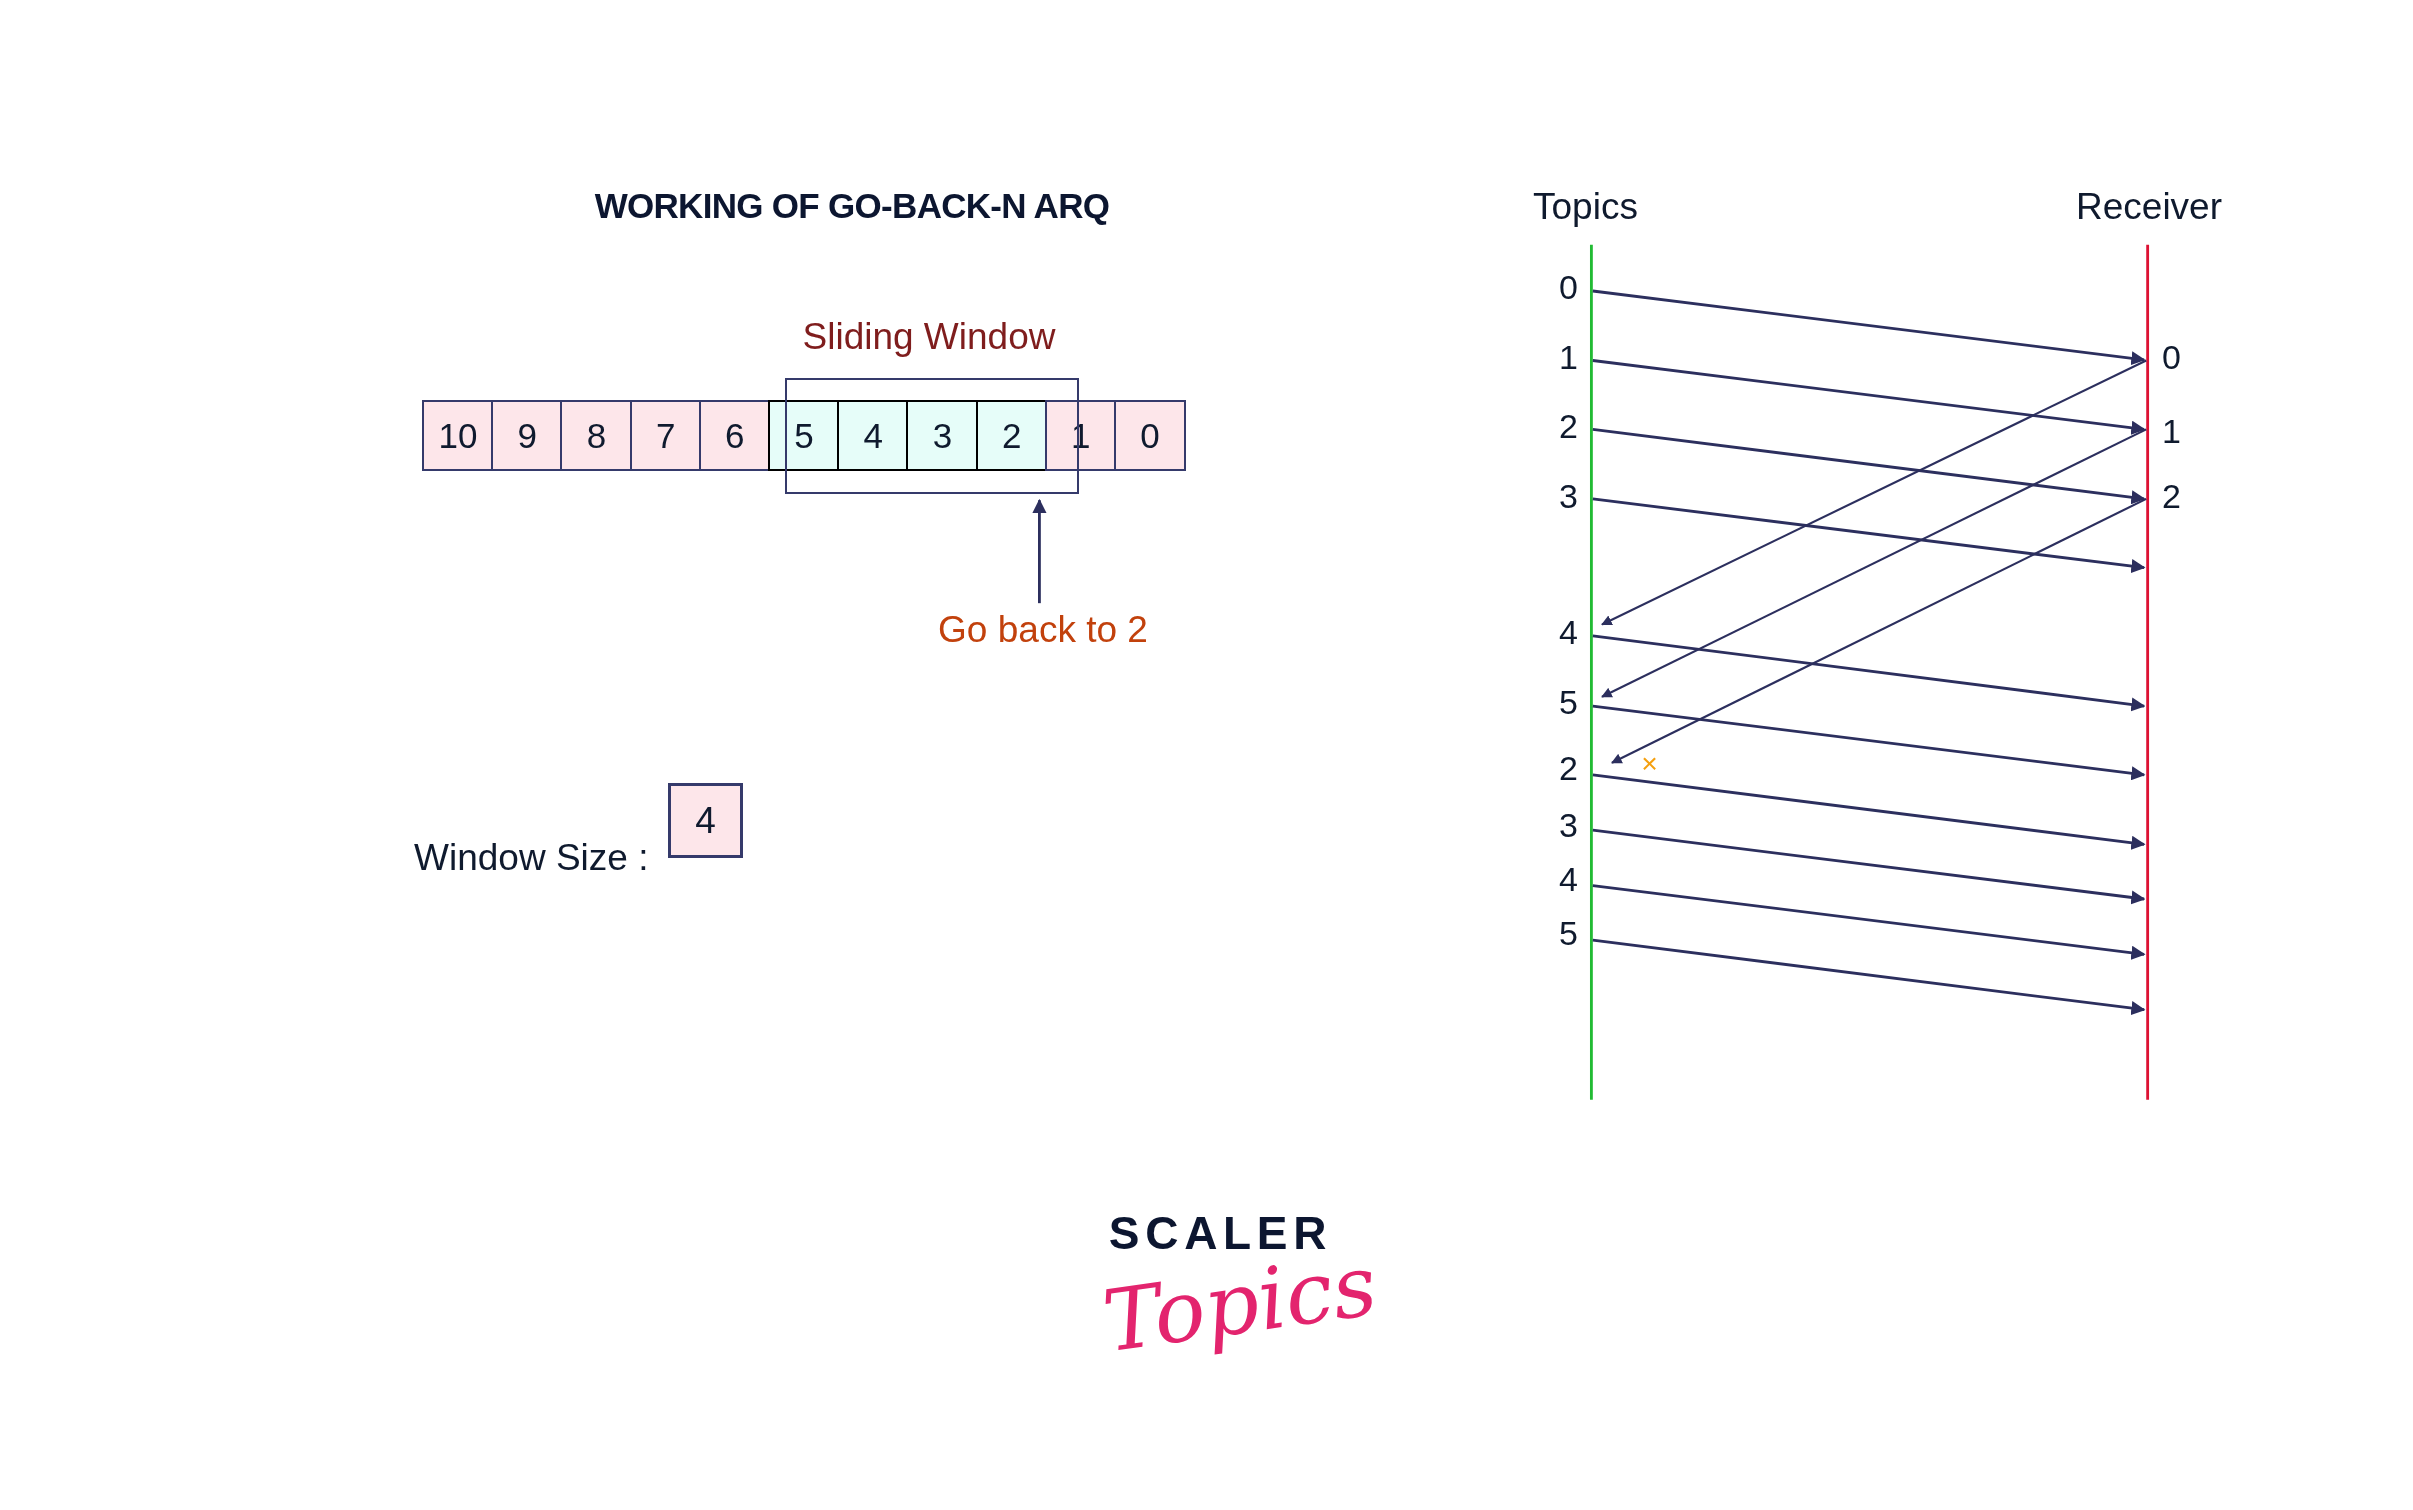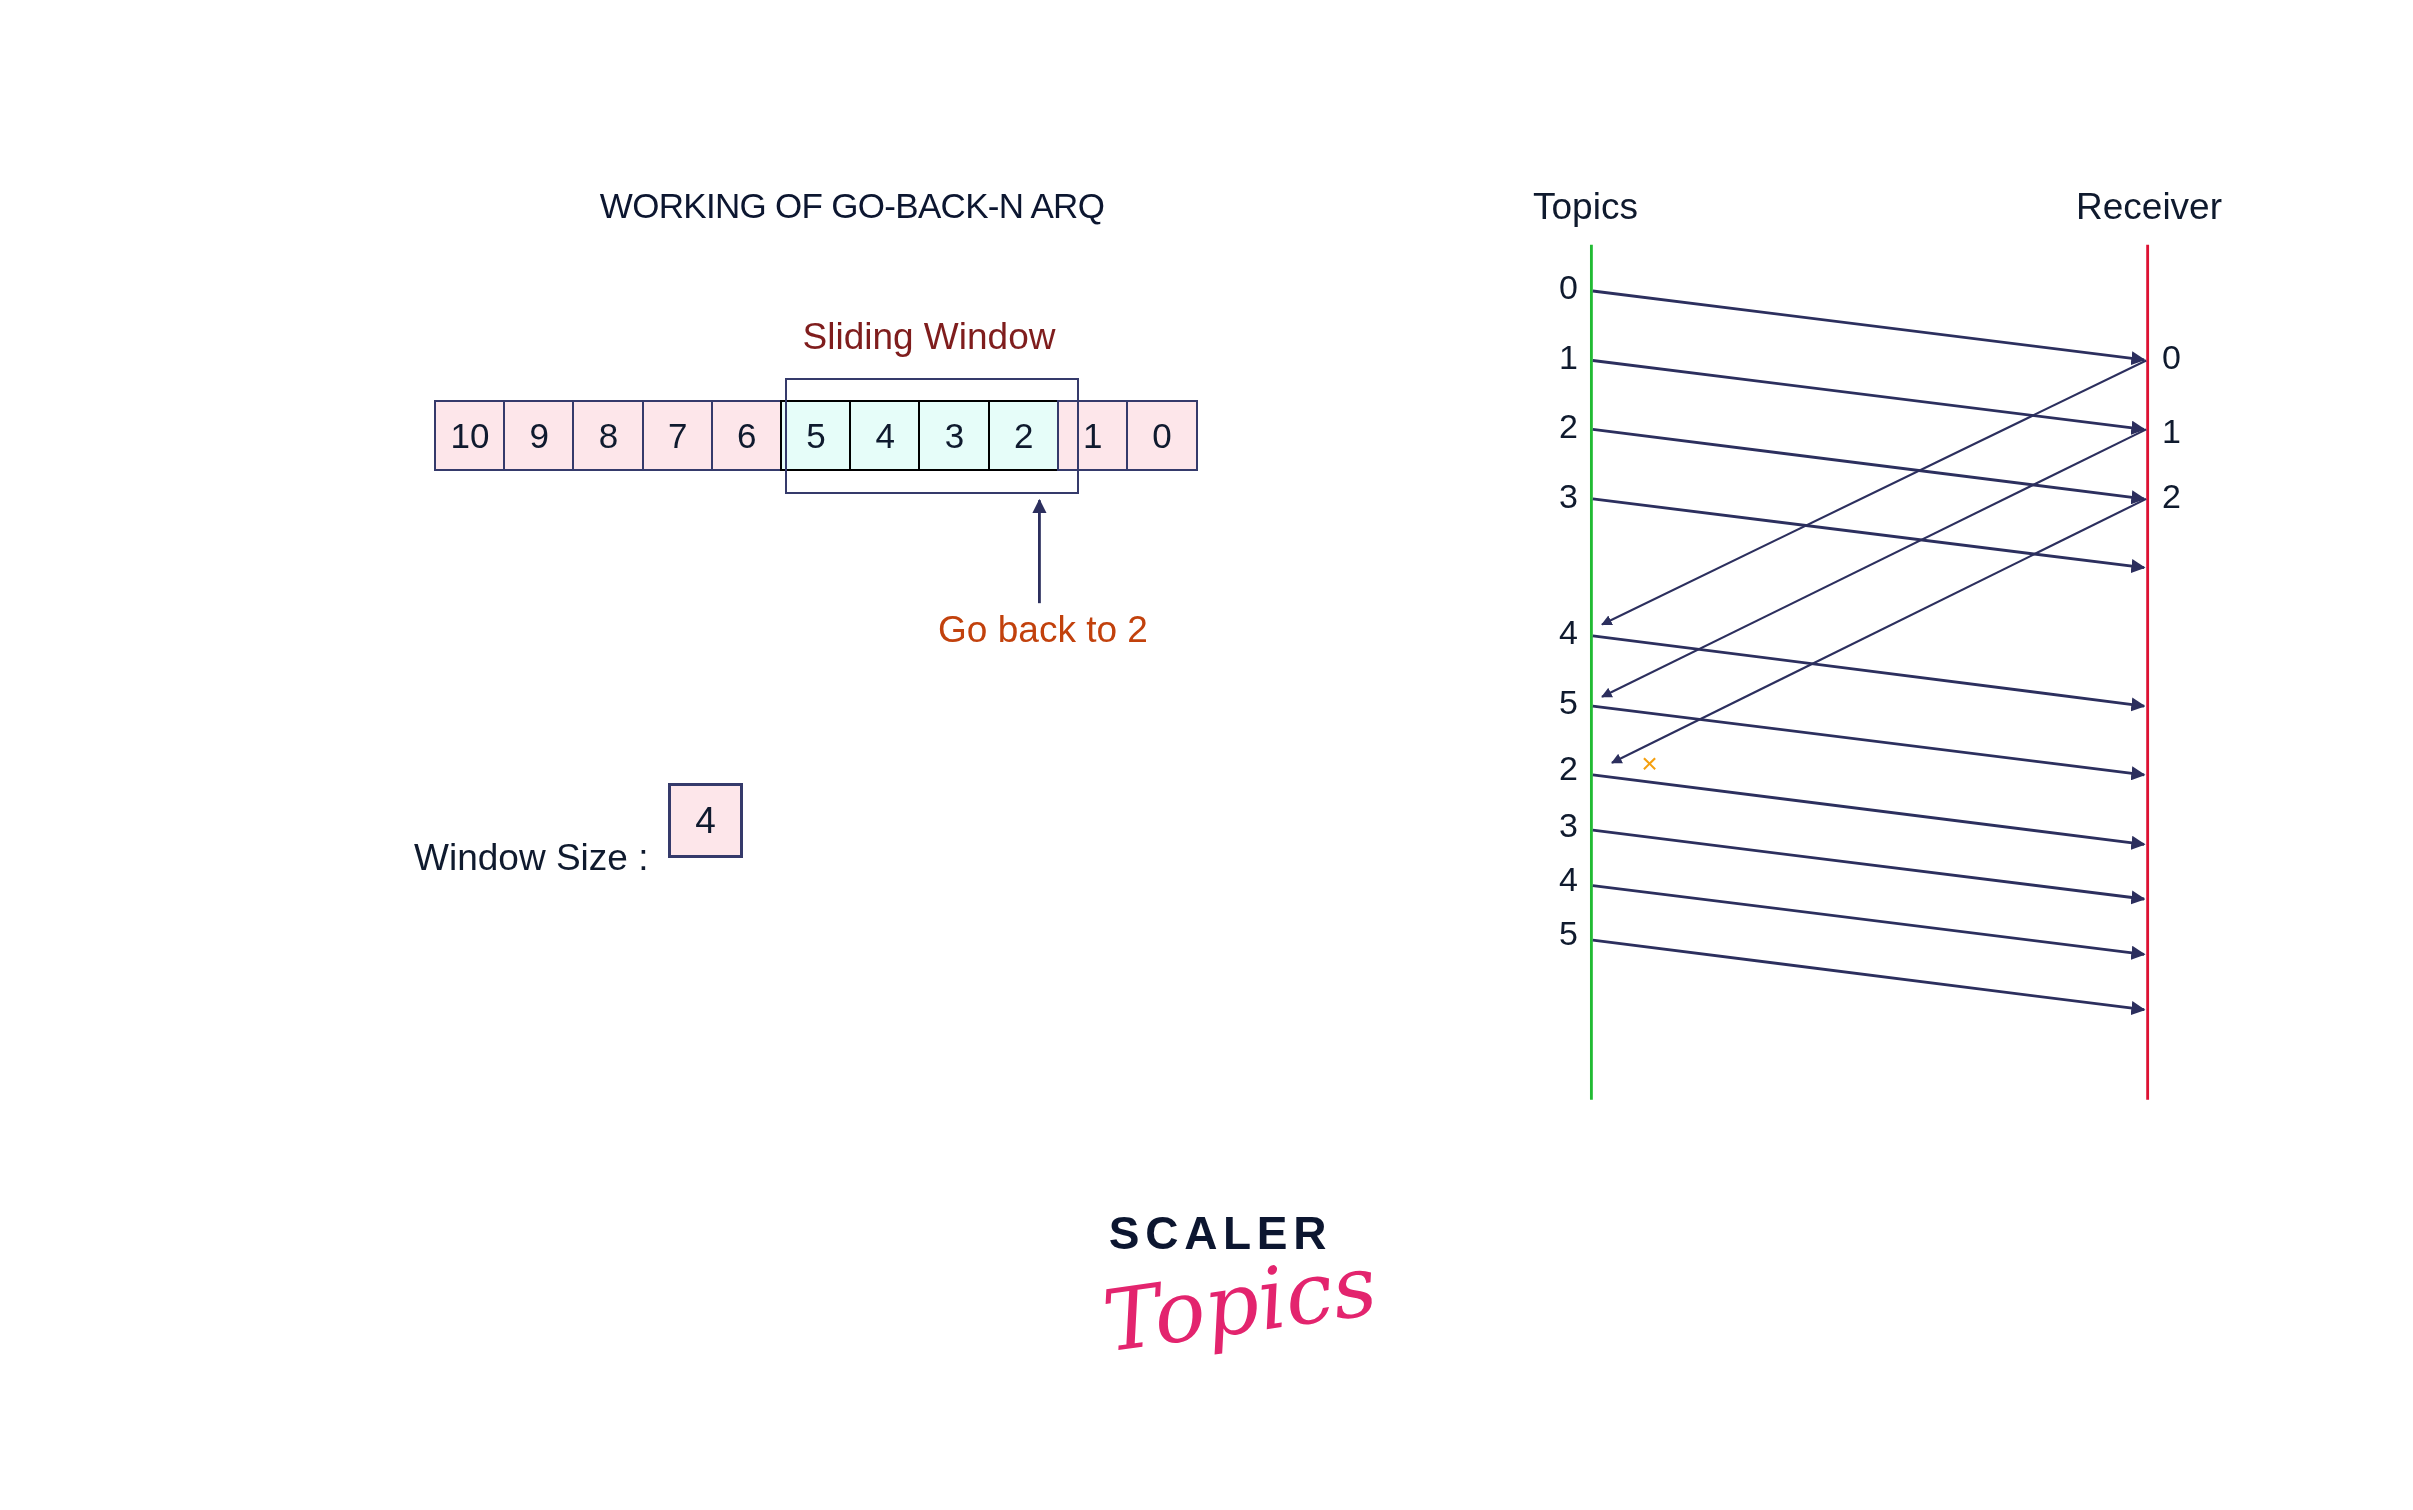--- a/index.html
+++ b/index.html
@@ -1,27 +1,27 @@
 <!DOCTYPE html>
 <html style="font-size:11.4px"><head>
   <meta charset="utf-8">
   <style>
     html, body { margin: 0; padding: 0; background: #ffffff; }
     body { width: 2413px; height: 1510px; position: relative; overflow: hidden;
            font-family: "Liberation Sans", "DejaVu Sans", sans-serif; color: #0f1a2e; }
     .abs { position: absolute; }
     .title { left: 426px; top: 186px; width: 852px; text-align: center;
-             font-weight: normal; font-size: 35px; letter-spacing: -0.7px; color: #0c1630; }
+             font-weight: bold; font-size: 35px; letter-spacing: -0.7px; color: #0c1630; }
     .sw-label { left: 766px; top: 316px; width: 326px; text-align: center; font-size: 37px; color: #7f1d1d; }
     .frames { left: 422px; top: 400px; display: flex; }
     .frame { width: 72px; height: 71px; box-sizing: border-box; border: 2.8px solid #353a6b; margin-left: -2.8px;
              background: #fde6ea; display: flex; align-items: center; justify-content: center;
              font-size: 35px; color: #0f1a2e; }
     .frame.inwin { background: #e6fdf9; border-top-color: #000; border-bottom-color: #000; border-left-color:#000; border-right-color:#000; }
-    .frame:first-child { margin-left: 12px; }
+    .frame:first-child { margin-left: 0; }
     .winbox { left: 785px; top: 378px; width: 294px; height: 116px; box-sizing: border-box;
               border: 2.8px solid #353a6b; pointer-events: none; }
     .goback { left: 887px; top: 609px; width: 312px; text-align: center; font-size: 37px; color: #c2410c; }
     .ws-label { left: 414px; top: 795px; font-size: 37px; color: #0f1a2e; margin-top: 42px; }
     .ws-box { left: 668px; top: 783px; width: 75px; height: 75px; box-sizing: border-box;
               border: 3.5px solid #353a6b; background: #fde6ea; display: flex; align-items: center;
               justify-content: center; font-size: 37px; color: #0f1a2e; }
     .party { font-size: 37px; color: #0f1a2e; }
     .seq { font-size: 34px; color: #0f1a2e; width: 43px; text-align: center; }
     .logo-scaler { left: 1107px; top: 1206px; width: 227px; text-align: center; font-weight: bold;

